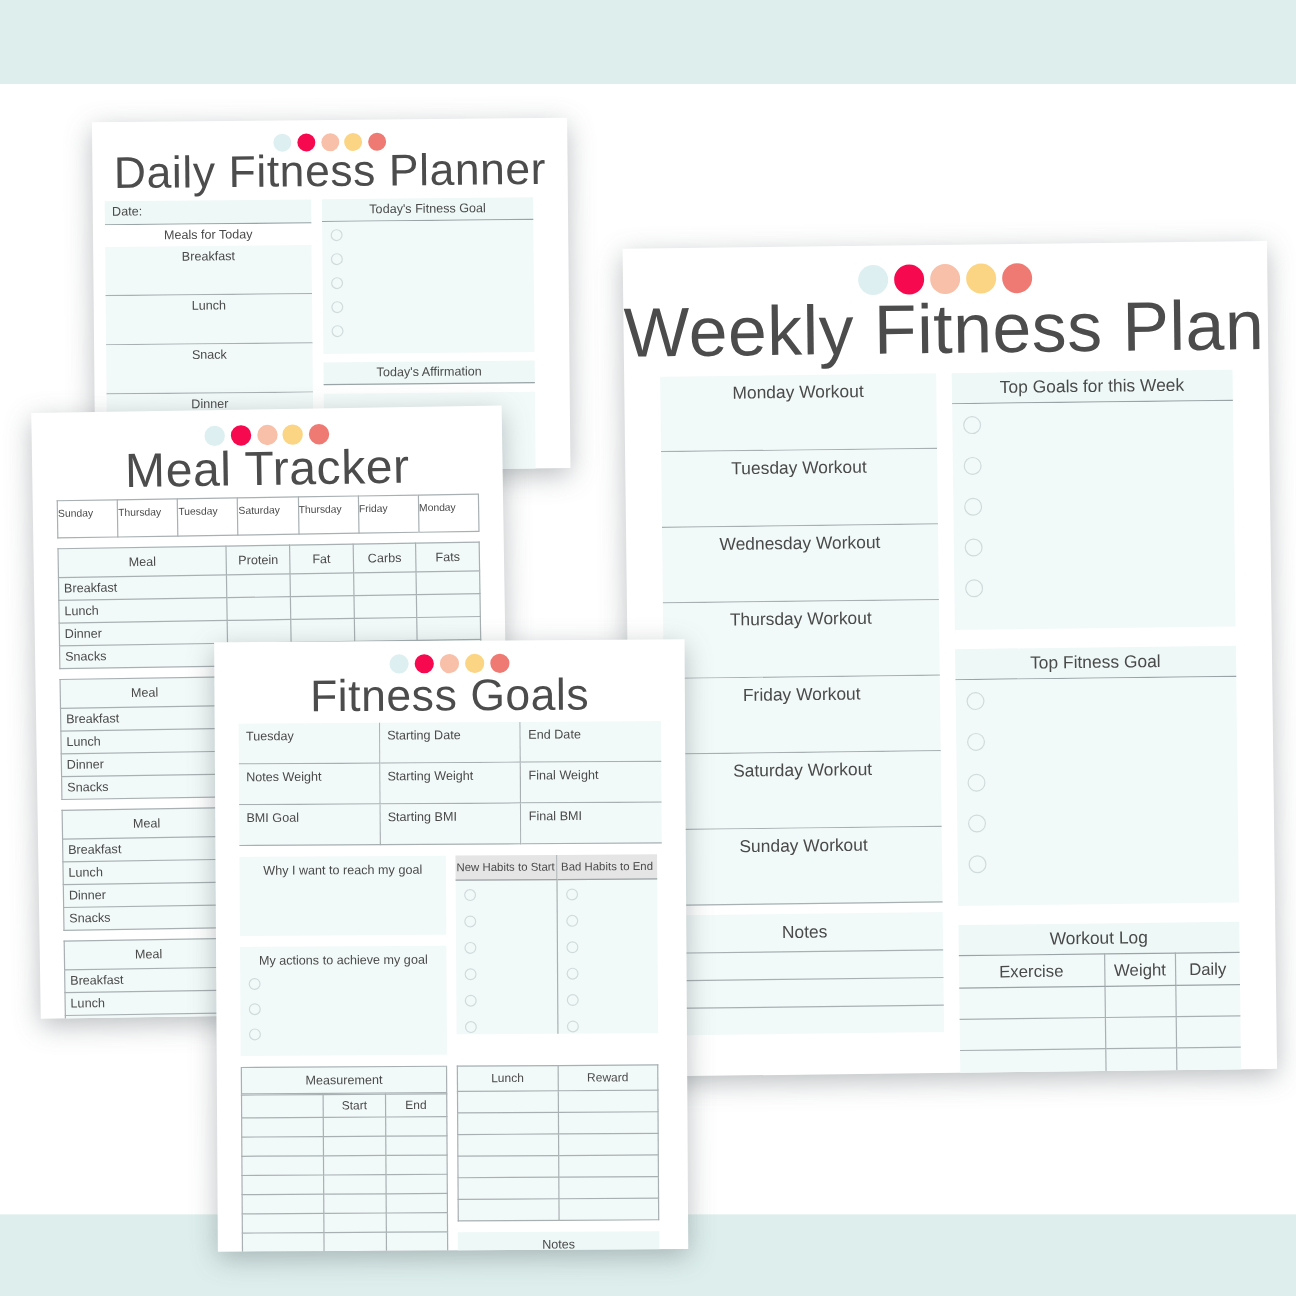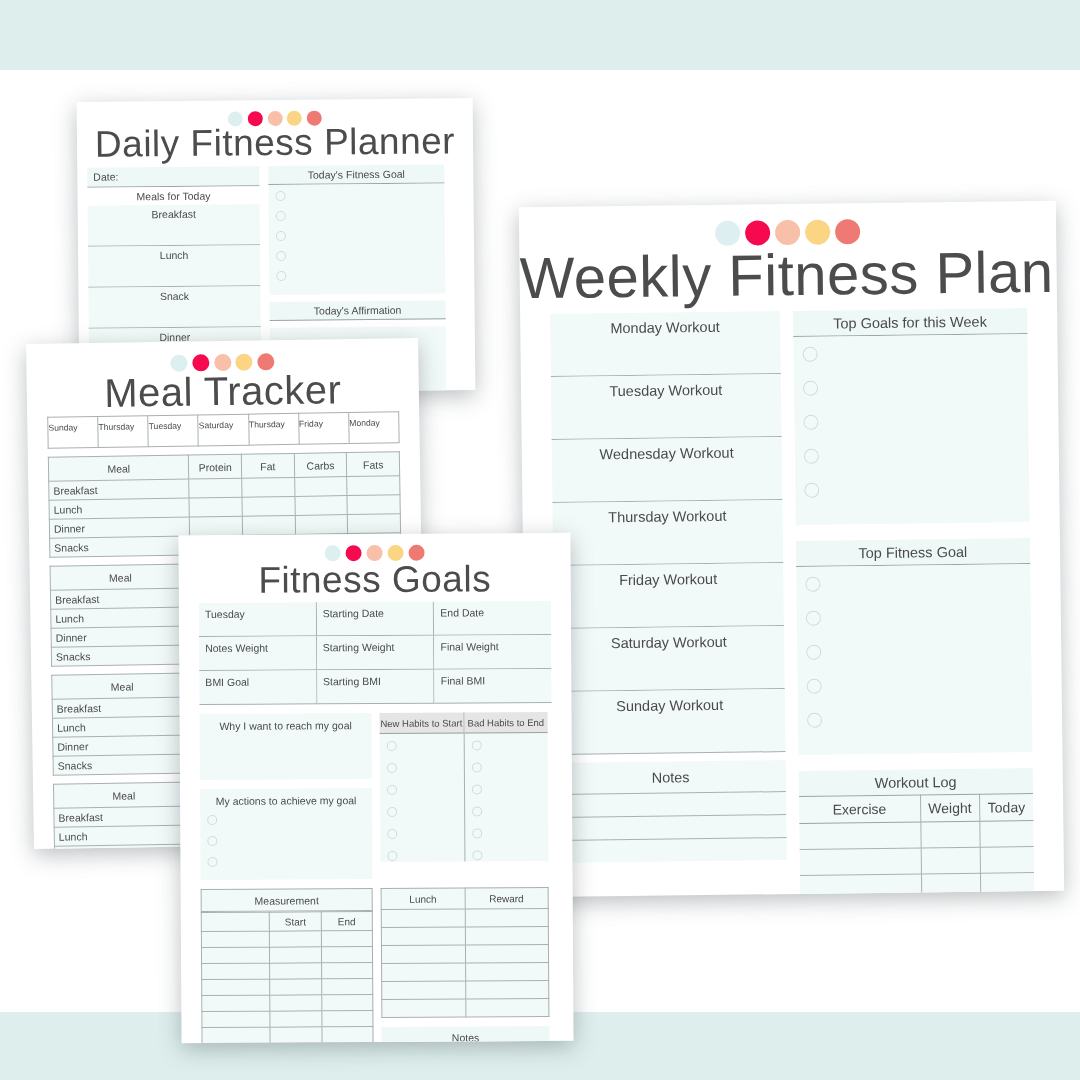--- a/index.html
+++ b/index.html
@@ -265,21 +265,21 @@
         <span class="ring"></span>
         <span class="ring"></span>
       </div>
       <div class="gap"></div>
       <div class="log-cap">Workout Log</div>
       <table>
         <tbody>
             <tr>
           <th class="c" style="width:52%">Exercise</th>
           <th class="c" style="width:25%">Weight</th>
-          <th style="width:23%">Today</th>
+          <th style="width:23%">Daily</th>
         </tr>
         <tr>
               <td class="c"></td>
               <td class="c"></td>
               <td></td>
             </tr>
         <tr>
               <td class="c"></td>
               <td class="c"></td>
               <td></td>

